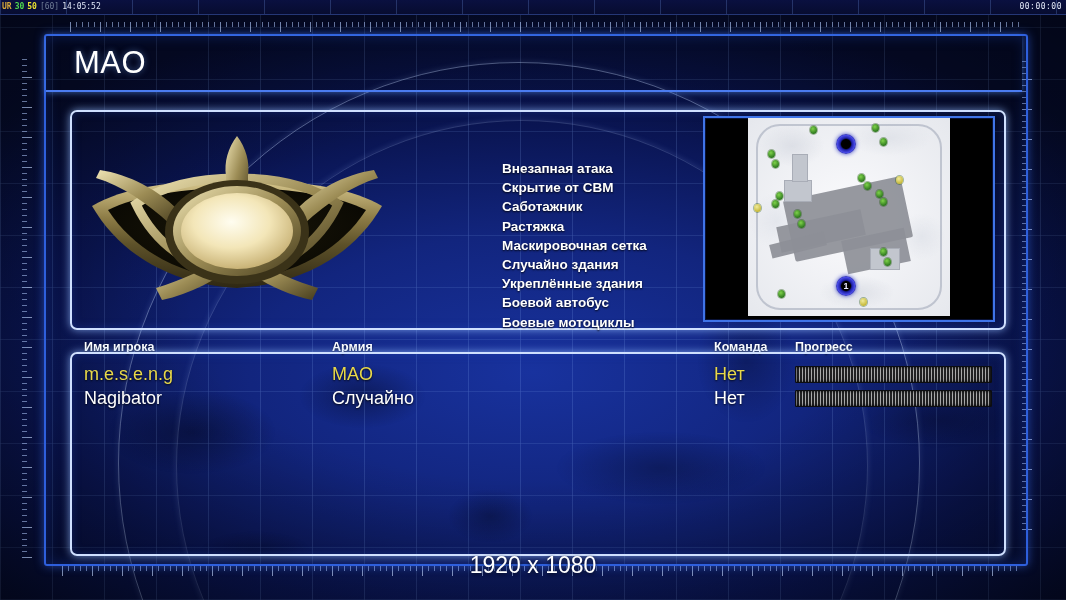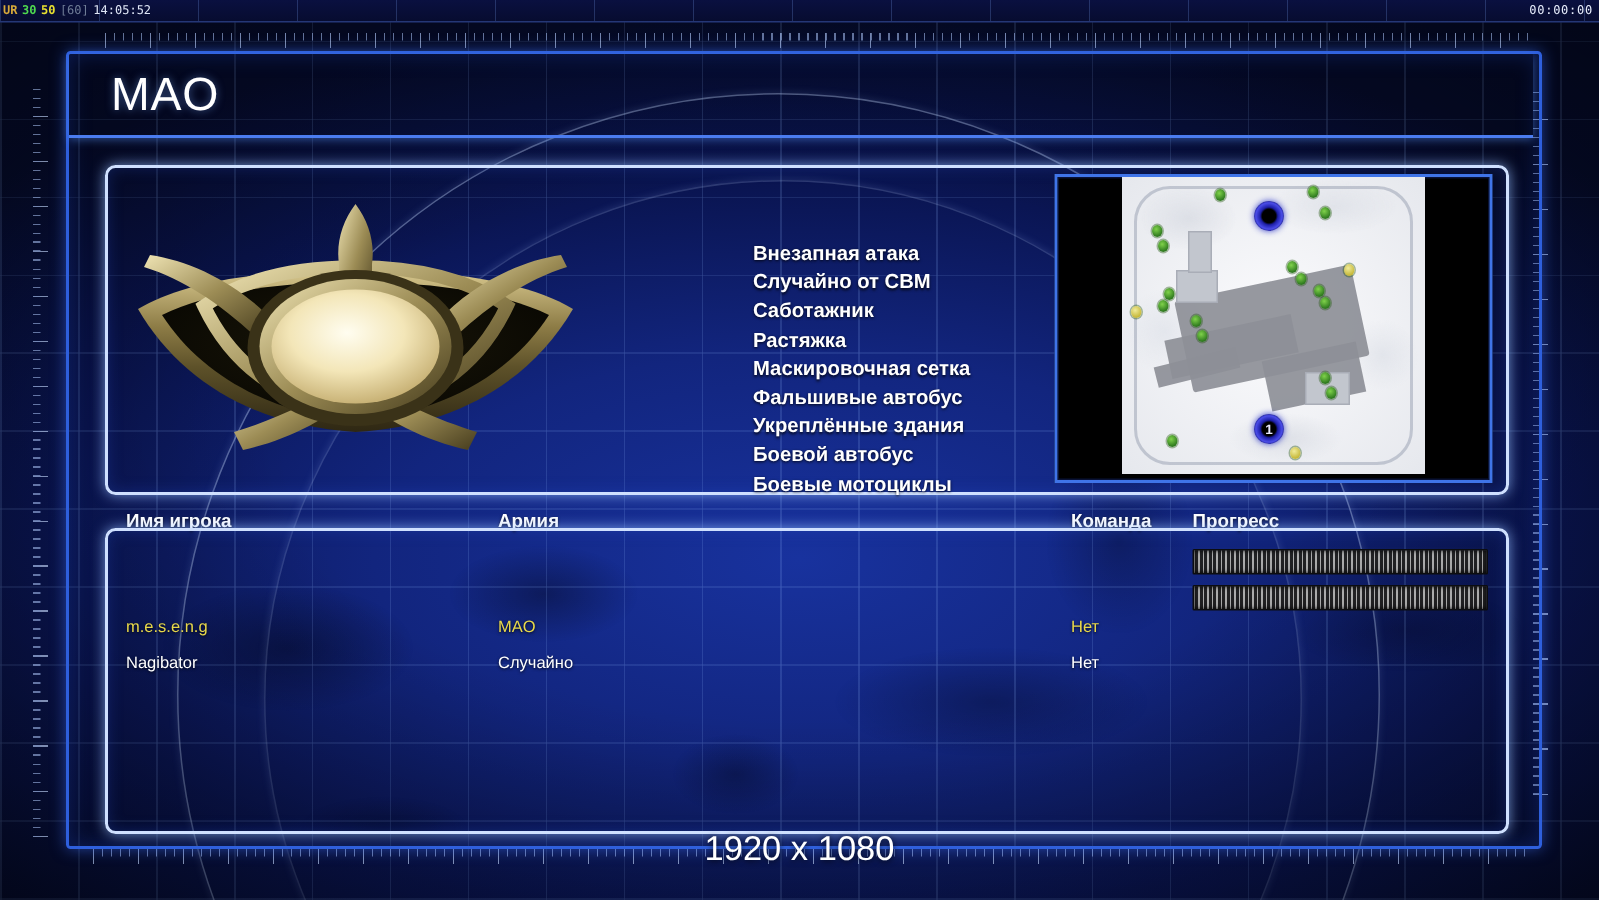--- a/index.html
+++ b/index.html
@@ -133,22 +133,22 @@
   .thead{position:absolute;left:84px;top:340px;width:910px;height:17px;}
   .thead .th{position:absolute;font-size:12.5px;font-weight:bold;color:#fff;
              text-shadow:0 1px 2px rgba(0,0,0,.8);}
   .c-name{left:0;}
   .c-army{left:248px;}
   .c-team{left:630px;}
   .c-prog{left:711px;}
 
   .rows{position:absolute;left:72px;top:362px;width:928px;}
   .row{position:relative;height:24px;}
-  .cell{position:absolute;font-size:11px;line-height:24px;
-        text-shadow:0 1px 2px rgba(0,0,0,.8);white-space:nowrap;margin-top:44px;}
+  .cell{position:absolute;font-size:18px;line-height:24px;
+        text-shadow:0 1px 2px rgba(0,0,0,.8);white-space:nowrap;}
   .cell.name{left:12px;}
   .cell.army{left:260px;}
   .cell.team{left:642px;}
   .w{color:#ffffff;}
   .y{color:#e8d84a;}
   .bar{position:absolute;left:723px;top:4px;width:195px;height:15px;
        background:#15161a;border:1px solid #0c0d10;border-radius:1px;
        background-image:
          repeating-linear-gradient(90deg, rgba(190,190,190,.85) 0 1px, rgba(30,30,32,.9) 1px 3px),
          linear-gradient(180deg, rgba(255,255,255,.18) 0 35%, rgba(0,0,0,.35) 100%);
@@ -235,25 +235,25 @@
       <path d="M236 160 C 210 152, 182 140, 162 124 L 154 134 C 174 152, 202 166, 230 172 Z" fill="url(#gold2)"></path>
 
       <ellipse cx="155" cy="104" rx="72" ry="52" fill="#3a3218"></ellipse>
       <ellipse cx="155" cy="103" rx="64" ry="45" fill="url(#gold2)"></ellipse>
       <ellipse cx="155" cy="103" rx="56" ry="38" fill="url(#core)"></ellipse>
     </svg>
   </div>
 
   <ul class="features">
     <li>Внезапная атака</li>
-    <li>Случайно от СВМ</li>
+    <li>Скрытие от СВМ</li>
     <li>Саботажник</li>
     <li>Растяжка</li>
     <li>Маскировочная сетка</li>
-    <li>Фальшивые автобус</li>
+    <li>Случайно здания</li>
     <li>Укреплённые здания</li>
     <li>Боевой автобус</li>
     <li>Боевые мотоциклы</li>
   </ul>
 
   <div class="mapbox">
     <div class="mapimg">
       <div class="snowpat"></div>
       <div class="mapedge"></div>
       <div class="asphalt a1"></div>

